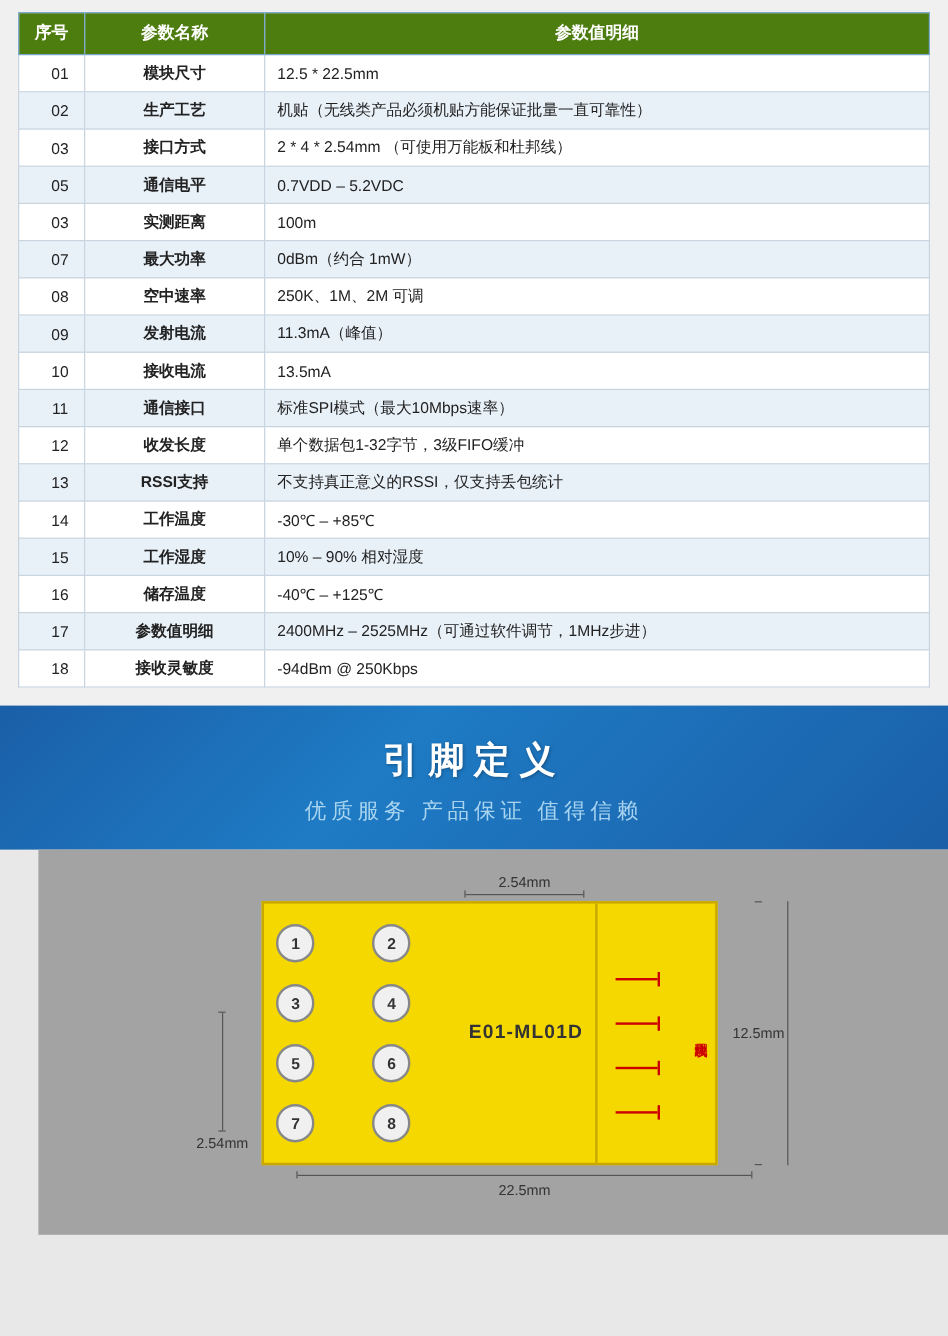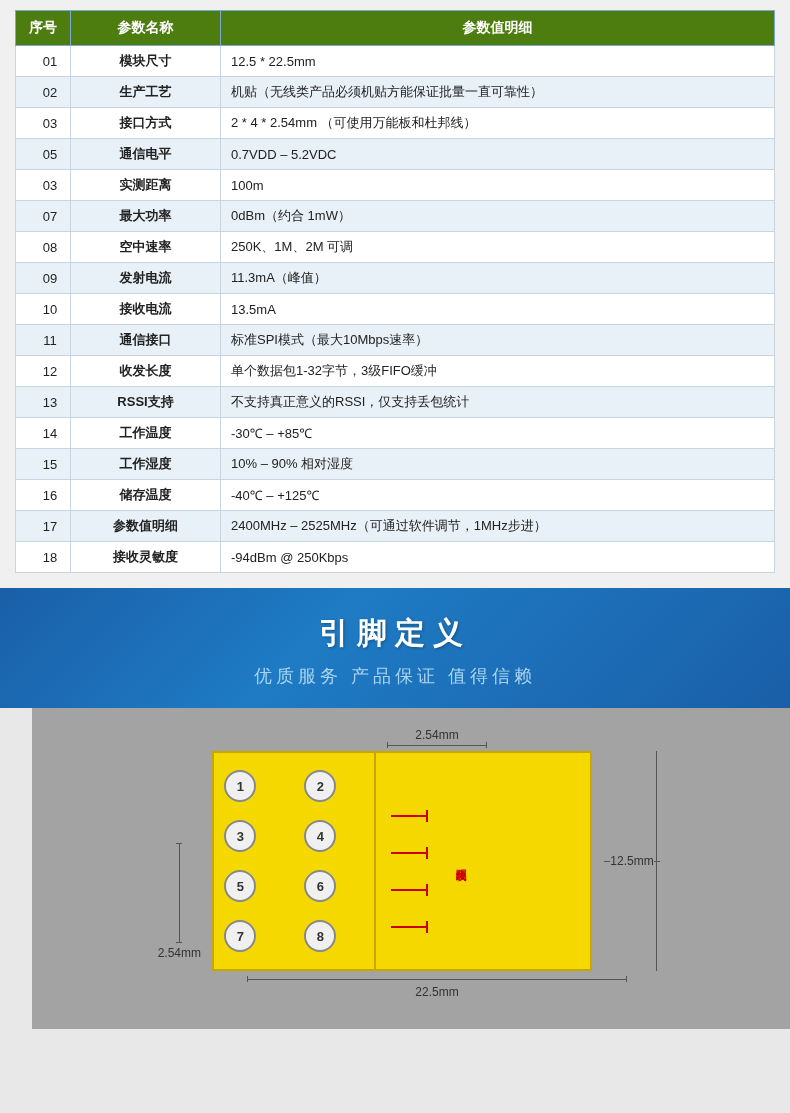--- a/index.html
+++ b/index.html
@@ -327,20 +327,23 @@
         <div class="pin-circle">1</div>
         <div class="pin-circle">2</div>
         <div class="pin-circle">3</div>
         <div class="pin-circle">4</div>
         <div class="pin-circle">5</div>
         <div class="pin-circle">6</div>
         <div class="pin-circle">7</div>
         <div class="pin-circle">8</div>
       </div>
 
+      <div class="label-area">
+        <span>E01-ML01D</span>
+      </div>
 
       <div class="antenna-area">
 
         <div style="display:flex; flex-direction:column; gap:25px; padding-left:10px; padding-top:20px;">
 
           <div style="display:flex; align-items:center;">
             <div style="width:35px; height:2px; background:#cc0000;"></div>
             <div style="display:flex; flex-direction:column; align-items:flex-start;">
               <div style="width:2px; height:12px; background:#cc0000; margin-left:0;"></div>
             </div>
@@ -372,21 +375,21 @@
           font-size:11px;
           color:#cc0000;
           writing-mode:vertical-rl;
           text-orientation:mixed;
           white-space:nowrap;
         ">测距模块天线</div>
       </div>
     </div>
 
     <div class="right-dim" style="margin-left:12px; height:220px;">
-      <div style="display:flex; flex-direction:row; align-items:center; height:100%; justify-content:space-between;">
+      <div style="display:flex; flex-direction:column; align-items:center; height:100%; justify-content:space-between;">
         <div style="width:6px; height:1px; background:#555;"></div>
         <span style="font-size:12px; color:#333; writing-mode:horizontal-tb;">12.5mm</span>
         <div style="width:6px; height:1px; background:#555;"></div>
       </div>
       <div style="position:absolute; right:calc(50% - 250px); height:220px; width:1px; background:#555; margin-left:6px;" id="right-line"></div>
     </div>
 
   </div>
 
   <div style="display:flex; justify-content:center; margin-top:5px; margin-left:60px;">

